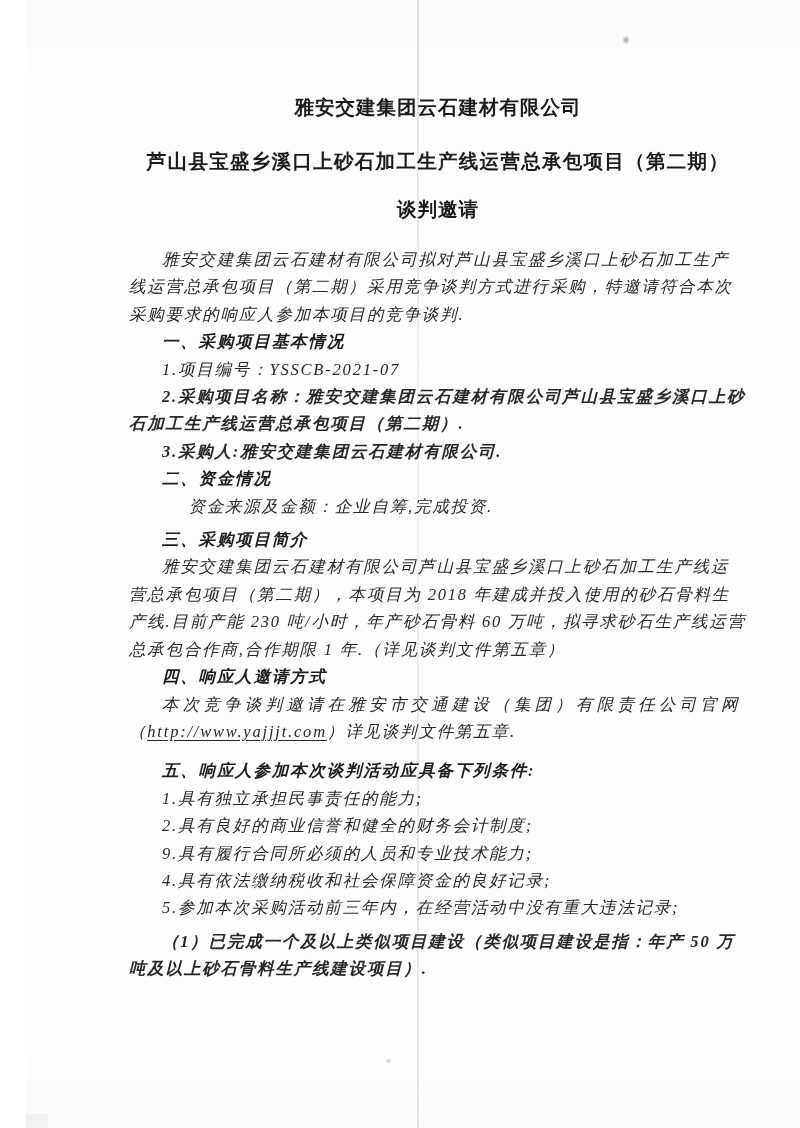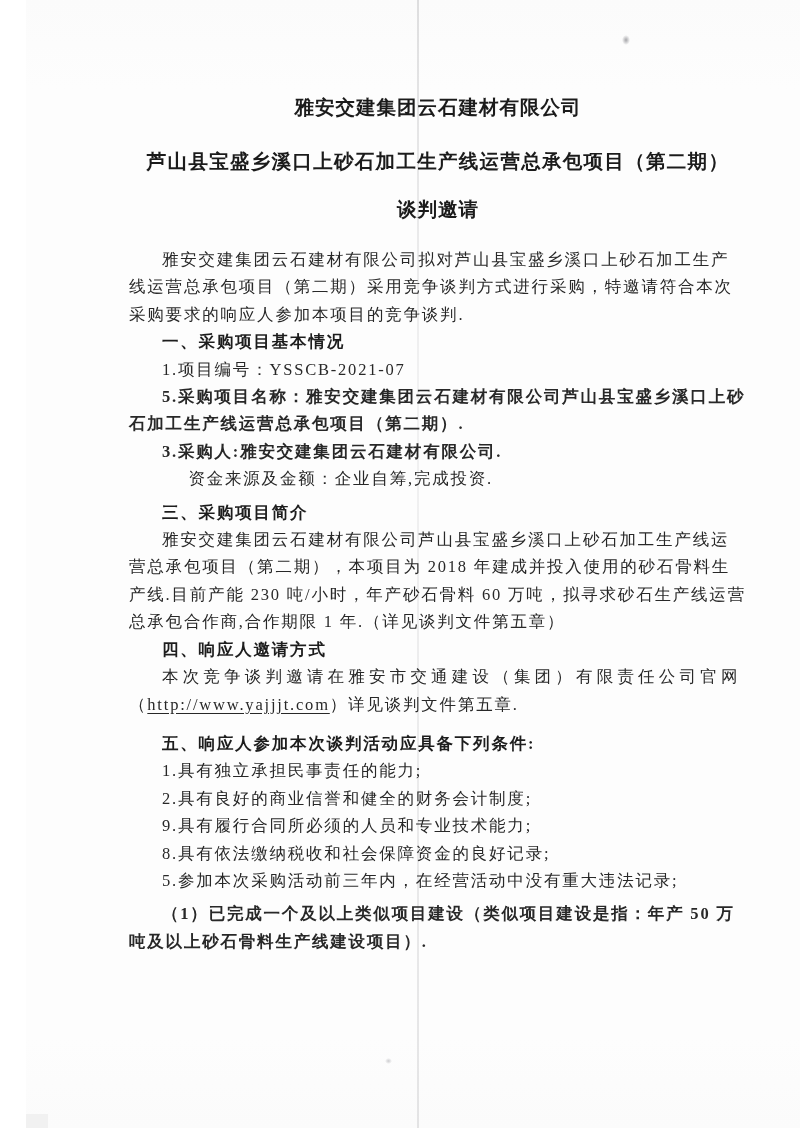--- a/index.html
+++ b/index.html
@@ -32,21 +32,21 @@
   .content { position: absolute; left: 103px; top: 94px; width: 618px; }
   .title {
     margin: 0; text-align: center; font-weight: 700; color: #1b1b1b;
     font-size: 19.5px; line-height: 28px; letter-spacing: 1px;
   }
   .t1 { margin-bottom: 26px; }
   .t2 { margin-bottom: 20px; letter-spacing: 1.3px; }
   .t3 { margin-bottom: 22px; }
   .p {
     margin: 0; font-size: 16.5px; line-height: 27.4px;
-    letter-spacing: 1.8px; color: #282828;
+    letter-spacing: 1.8px; color: #282828; font-style: italic;
   }
   .ind  { text-indent: 2em; }
   .hd   { font-weight: 700; color: #1d1d1d; }
   .b    { font-weight: 700; }
   .fund { text-indent: 3.6em; }
   .wide { letter-spacing: 4.2px; }
   .u    { text-decoration: underline; text-underline-offset: 3px; }
   .mt6  { margin-top: 6px; }
   .mt12 { margin-top: 12px; }
 </style>
@@ -61,33 +61,34 @@
 
   <div class="content">
     <h1 class="title t1">雅安交建集团云石建材有限公司</h1>
     <h1 class="title t2">芦山县宝盛乡溪口上砂石加工生产线运营总承包项目（第二期）</h1>
     <h1 class="title t3">谈判邀请</h1>
 
     <p class="p ind">雅安交建集团云石建材有限公司拟对芦山县宝盛乡溪口上砂石加工生产线运营总承包项目（第二期）采用竞争谈判方式进行采购，特邀请符合本次采购要求的响应人参加本项目的竞争谈判.</p>
 
     <p class="p ind hd">一、采购项目基本情况</p>
     <p class="p ind">1.项目编号：YSSCB-2021-07</p>
-    <p class="p ind b">5.采购项目名称：雅安交建集团云石建材有限公司芦山县宝盛乡溪口上砂石加工生产线运营总承包项目（第二期）.</p>
+    <p class="p ind b">2.采购项目名称：雅安交建集团云石建材有限公司芦山县宝盛乡溪口上砂石加工生产线运营总承包项目（第二期）.</p>
     <p class="p ind b">3.采购人:雅安交建集团云石建材有限公司.</p>
 
+    <p class="p ind hd">二、资金情况</p>
     <p class="p fund">资金来源及金额：企业自筹,完成投资.</p>
 
     <p class="p ind hd mt6">三、采购项目简介</p>
     <p class="p ind">雅安交建集团云石建材有限公司芦山县宝盛乡溪口上砂石加工生产线运营总承包项目（第二期），本项目为 2018 年建成并投入使用的砂石骨料生产线.目前产能 230 吨/小时，年产砂石骨料 60 万吨，拟寻求砂石生产线运营总承包合作商,合作期限 1 年.（详见谈判文件第五章）</p>
 
     <p class="p ind hd">四、响应人邀请方式</p>
     <p class="p ind wide">本次竞争谈判邀请在雅安市交通建设（集团）有限责任公司官网</p>
     <p class="p"><span>（</span><span class="u">http://www.yajjjt.com</span><span>）详见谈判文件第五章.</span></p>
 
     <p class="p ind hd mt12">五、响应人参加本次谈判活动应具备下列条件:</p>
     <p class="p ind">1.具有独立承担民事责任的能力;</p>
     <p class="p ind">2.具有良好的商业信誉和健全的财务会计制度;</p>
     <p class="p ind">9.具有履行合同所必须的人员和专业技术能力;</p>
-    <p class="p ind">8.具有依法缴纳税收和社会保障资金的良好记录;</p>
+    <p class="p ind">4.具有依法缴纳税收和社会保障资金的良好记录;</p>
     <p class="p ind">5.参加本次采购活动前三年内，在经营活动中没有重大违法记录;</p>
     <p class="p ind b mt6">（1）已完成一个及以上类似项目建设（类似项目建设是指：年产 50 万吨及以上砂石骨料生产线建设项目）.</p>
   </div>
 </div>
 
 </body></html>

